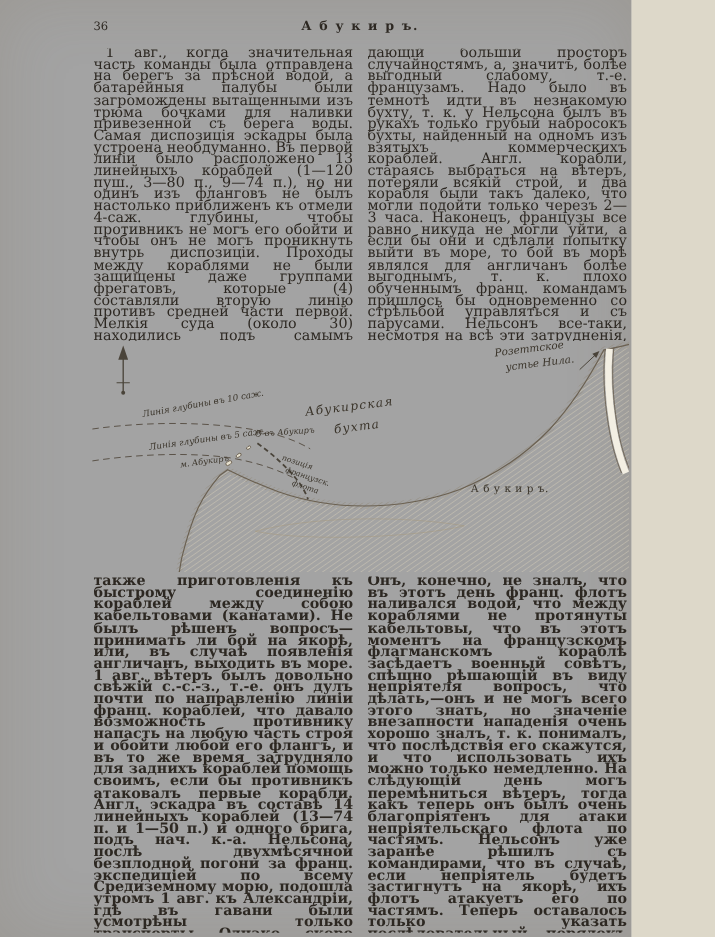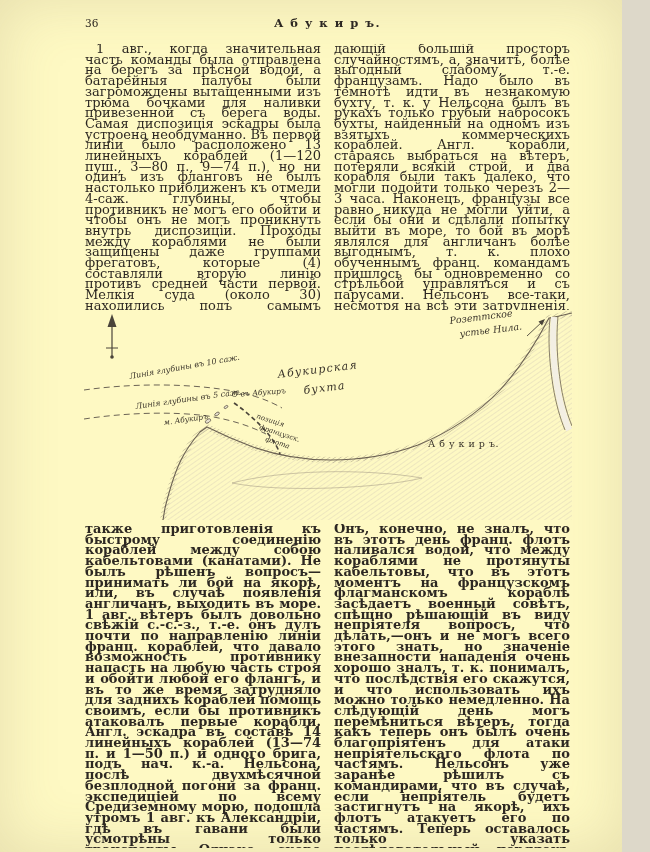--- a/index.html
+++ b/index.html
@@ -1,20 +1,20 @@
 <!DOCTYPE html>
 <html><head>
 <meta charset="utf-8">
 <style>
   * { margin:0; padding:0; box-sizing:border-box; }
   html,body { width:650px; height:852px; }
   body { background:#ddd8c9; font-family:"DejaVu Serif","Liberation Serif",serif; }
   .page {
-    position:relative; width:622px; height:852px;
-    background:#fef9c3; color:#2d2822; overflow:hidden;
+    position:relative; width:574px; height:852px;
+    background:#a3a3a3; color:#2d2822; overflow:hidden;
     box-shadow:inset 0 0 60px rgba(120,105,80,.18);
   }
   .header {
     position:absolute; top:16px; left:85px; width:485px;
     display:grid; grid-template-columns:1fr auto 1fr; align-items:baseline;
   }
   .pagenum { font-size:10.5px; justify-self:start; }
   .title { font-size:11.5px; font-weight:bold; letter-spacing:1.5px; justify-self:center; }
   .text-block { position:absolute; left:85px; width:485px; display:flex; gap:13px; }
   .text-top { top:44px; height:266px; }

